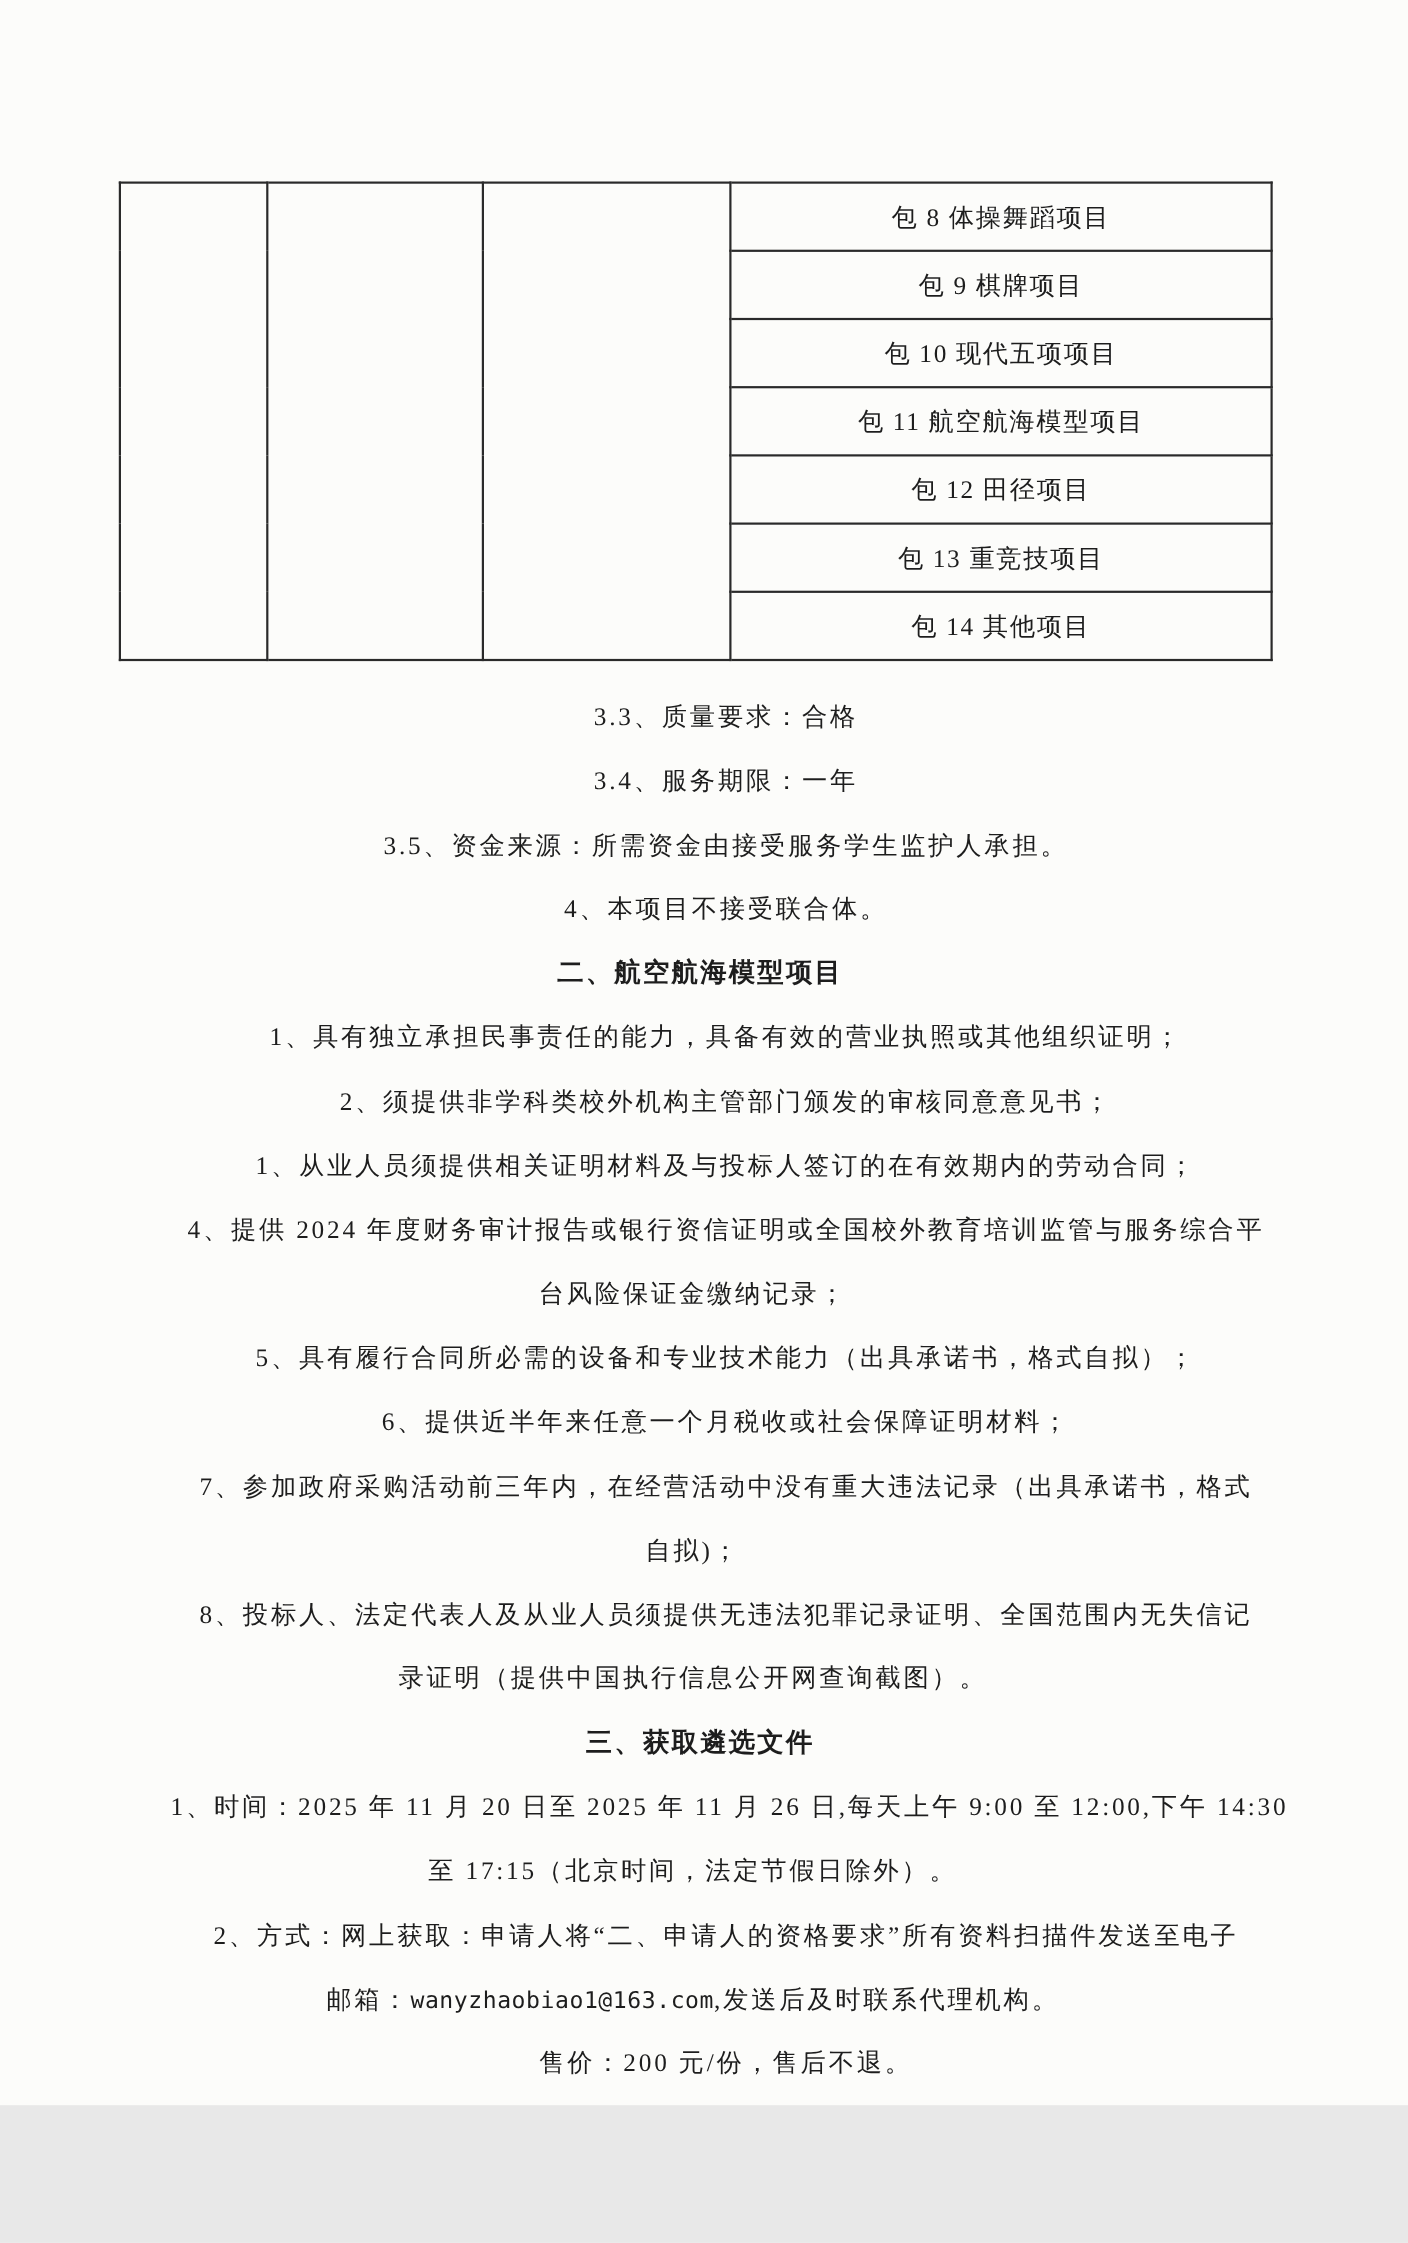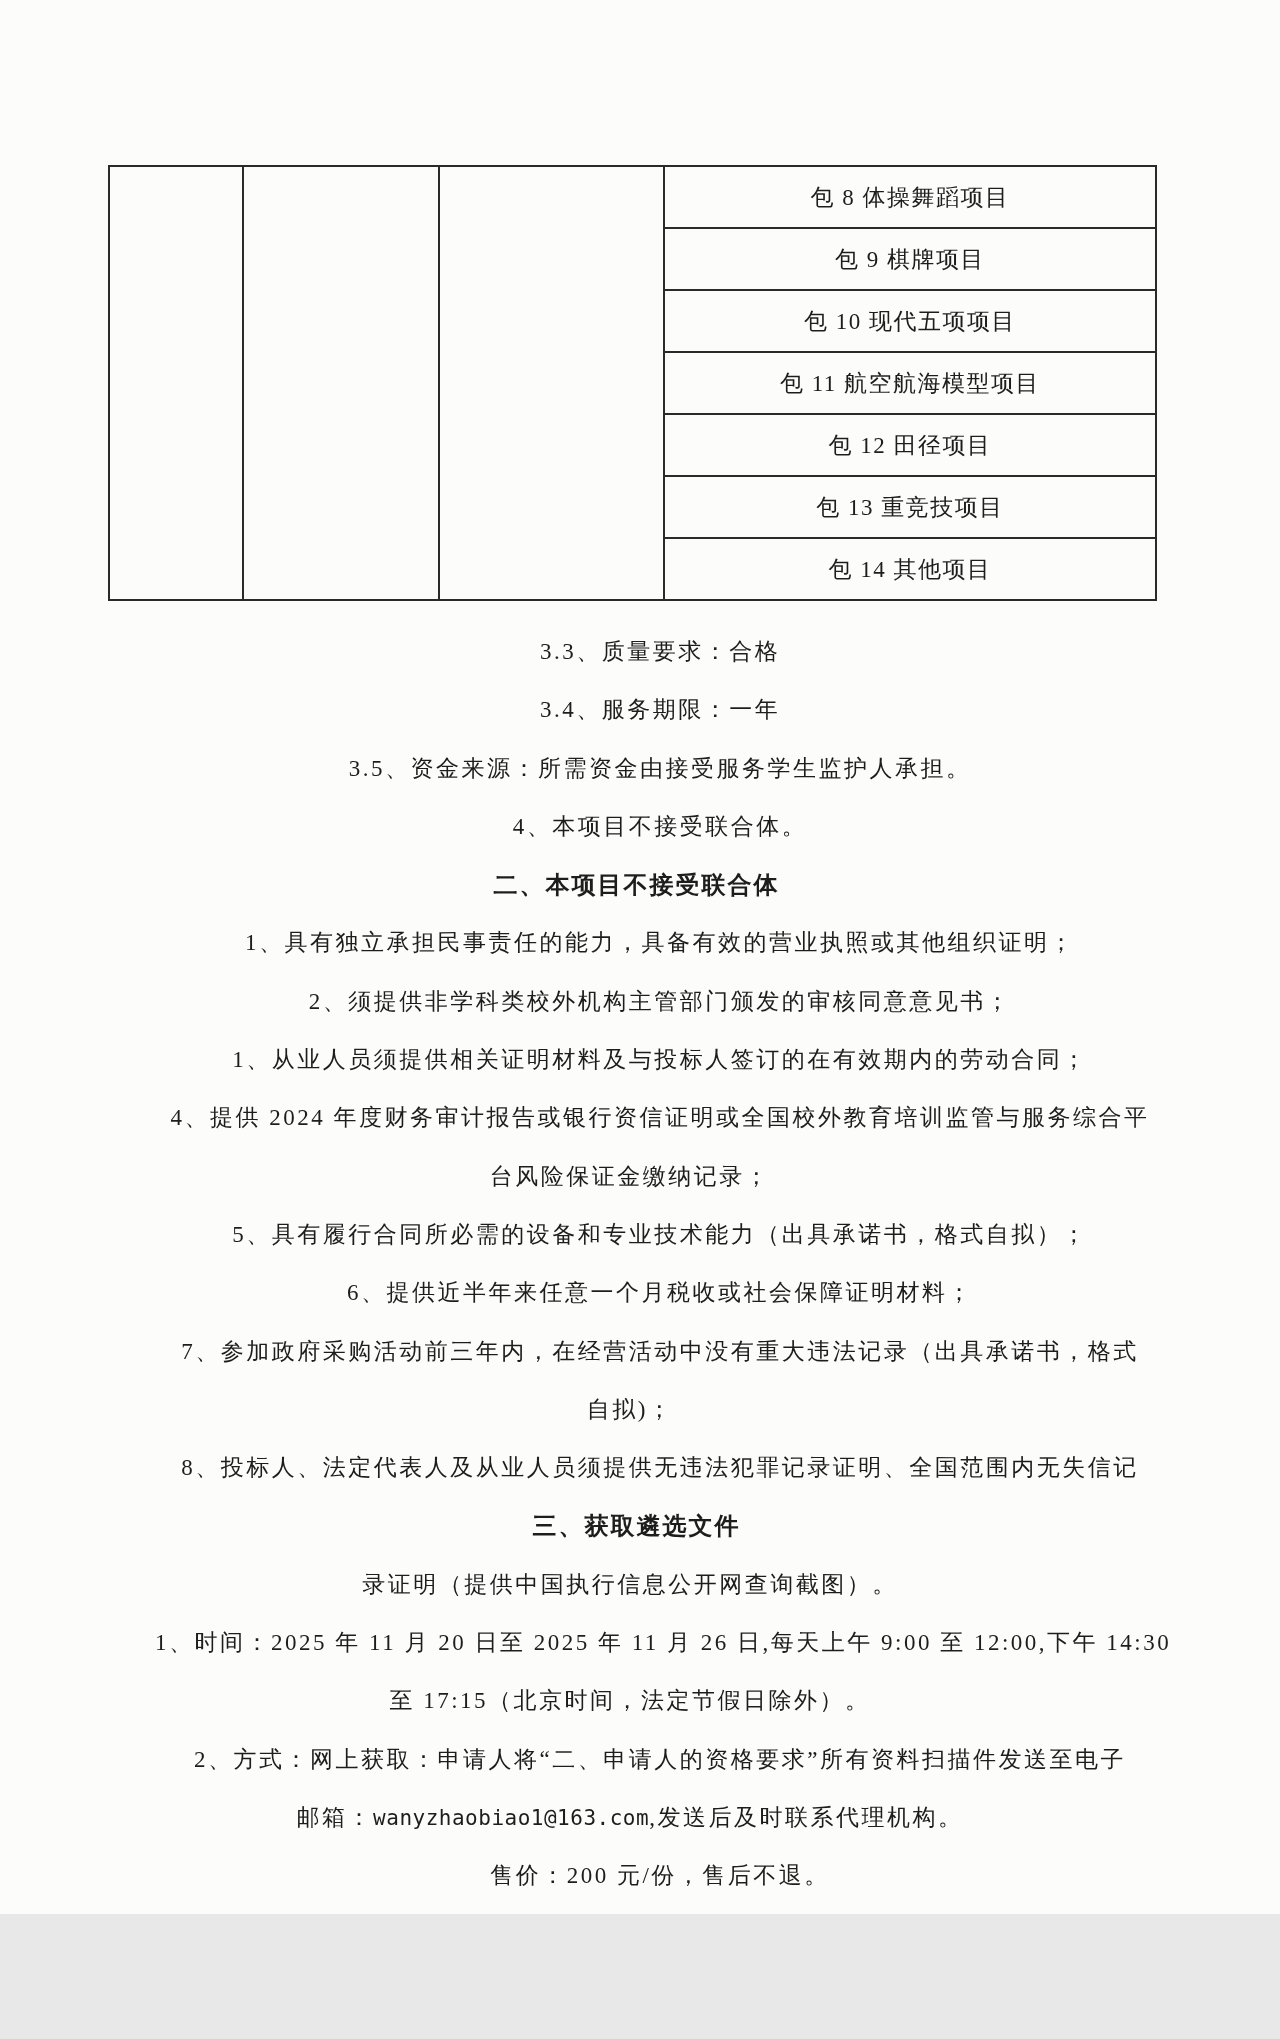--- a/index.html
+++ b/index.html
@@ -84,32 +84,32 @@
         <tr>
           <td class="pkg">包 14 其他项目</td>
         </tr>
       </tbody>
   </table>
   <div class="text-block" id="text-block">
       <div class="line indent">3.3、质量要求：合格</div>
       <div class="line indent">3.4、服务期限：一年</div>
       <div class="line indent">3.5、资金来源：所需资金由接受服务学生监护人承担。</div>
       <div class="line indent">4、本项目不接受联合体。</div>
-      <div class="line heading">二、本项目不接受联合体</div>
+      <div class="line heading">二、航空航海模型项目</div>
       <div class="line indent">1、具有独立承担民事责任的能力，具备有效的营业执照或其他组织证明；</div>
       <div class="line indent">2、须提供非学科类校外机构主管部门颁发的审核同意意见书；</div>
       <div class="line indent">1、从业人员须提供相关证明材料及与投标人签订的在有效期内的劳动合同；</div>
       <div class="line indent">4、提供 2024 年度财务审计报告或银行资信证明或全国校外教育培训监管与服务综合平</div>
       <div class="line">台风险保证金缴纳记录；</div>
       <div class="line indent">5、具有履行合同所必需的设备和专业技术能力（出具承诺书，格式自拟）；</div>
       <div class="line indent">6、提供近半年来任意一个月税收或社会保障证明材料；</div>
       <div class="line indent">7、参加政府采购活动前三年内，在经营活动中没有重大违法记录（出具承诺书，格式</div>
       <div class="line">自拟)；</div>
       <div class="line indent">8、投标人、法定代表人及从业人员须提供无违法犯罪记录证明、全国范围内无失信记</div>
+      <div class="line">录证明（提供中国执行信息公开网查询截图）。</div>
       <div class="line heading">三、获取遴选文件</div>
-      <div class="line">录证明（提供中国执行信息公开网查询截图）。</div>
       <div class="line indent">1、时间：2025 年 11 月 20 日至 2025 年 11 月 26 日,每天上午 9:00 至 12:00,下午 14:30</div>
       <div class="line">至 17:15（北京时间，法定节假日除外）。</div>
       <div class="line indent">2、方式：网上获取：申请人将“二、申请人的资格要求”所有资料扫描件发送至电子</div>
       <div class="line"><span>邮箱：</span><span class="email-text">wanyzhaobiao1@163.com</span><span>,发送后及时联系代理机构。</span></div>
       <div class="line indent">售价：200 元/份，售后不退。</div>
     </div>
 </div>
 
 </body></html>

